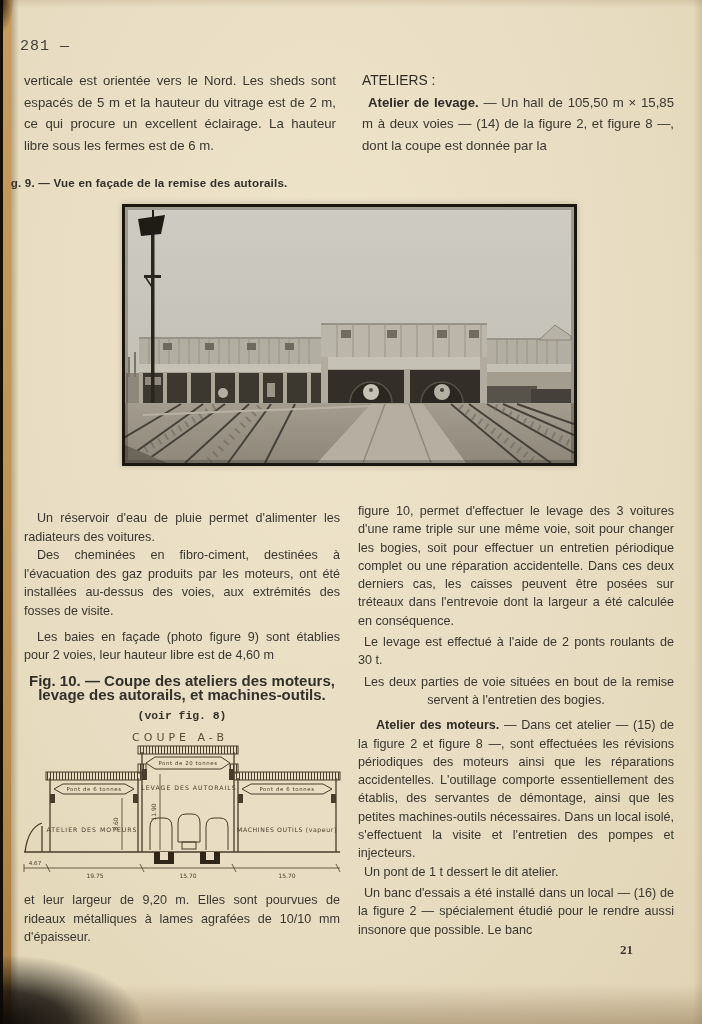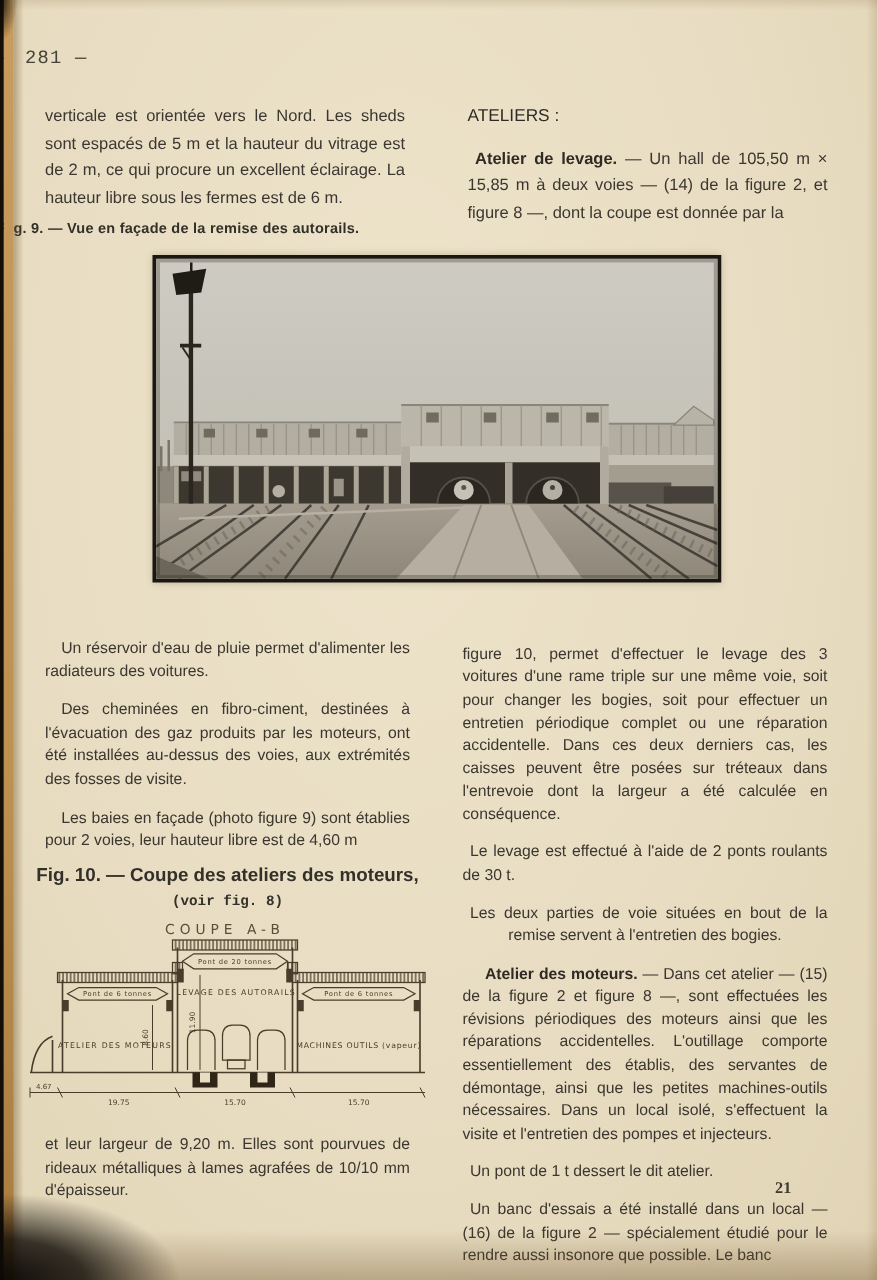--- a/index.html
+++ b/index.html
@@ -33,21 +33,21 @@
     position:absolute; top:942px; left:620px;
     font-family:"Liberation Serif", serif; font-weight:bold; font-size:13px; color:#3e3a32;
   }
 
   .col { position:absolute; text-align:justify; }
   .col-top-left  { left:24px;  top:70px; width:312px; font-size:13.2px; line-height:21.5px; }
   .col-top-right { left:362px; top:70px; width:312px; font-size:13.2px; line-height:21.5px; }
   .col-bot-left  { left:24px;  top:502px; width:316px; font-size:12.6px; line-height:18.6px; }
   .col-bot-right { left:358px; top:502px; width:316px; font-size:12.6px; line-height:18.3px; }
 
-  .col p { margin:12px; }
+  .col p { margin:0; }
   .ind   { text-indent:13px; }
   .ind-sm{ text-indent:6px; }
   .ind-lg{ text-indent:18px; }
   .mt    { margin-top:7px !important; }
   .mt-sm { margin-top:3px !important; }
   .b     { font-weight:bold; color:#2f2b24; }
   .heading { font-weight:normal; font-size:13.8px; color:#2f2b24; text-align:left; }
   .center-last { text-align-last:center; }
 
   .fig9-caption {
@@ -234,20 +234,21 @@
     </svg>
   </div>
 
   <div class="col col-bot-left">
     <p class="ind mt">Un réservoir d'eau de pluie permet d'alimenter les radiateurs des voitures.</p>
     <p class="ind">Des cheminées en fibro-ciment, destinées à l'évacuation des gaz produits par les moteurs, ont été installées au-dessus des voies, aux extrémités des fosses de visite.</p>
     <p class="ind mt">Les baies en façade (photo figure 9) sont établies pour 2 voies, leur hauteur libre est de 4,60 m</p>
 
     <div class="fig10-caption">
       <div>Fig. 10. — Coupe des ateliers des moteurs,</div>
+      <div>levage des autorails, et machines-outils.</div>
     </div>
     <div class="fig10-voir">(voir fig. 8)</div>
 
     <div class="diagram-wrap">
       <svg width="320" height="152" viewBox="0 0 320 152">
         <defs>
           <pattern id="hatch" width="3" height="8" patternUnits="userSpaceOnUse">
             <line x1="1.5" y1="0" x2="1.5" y2="8" stroke="#4a3c2a" stroke-width="1"></line>
           </pattern>
         </defs>

